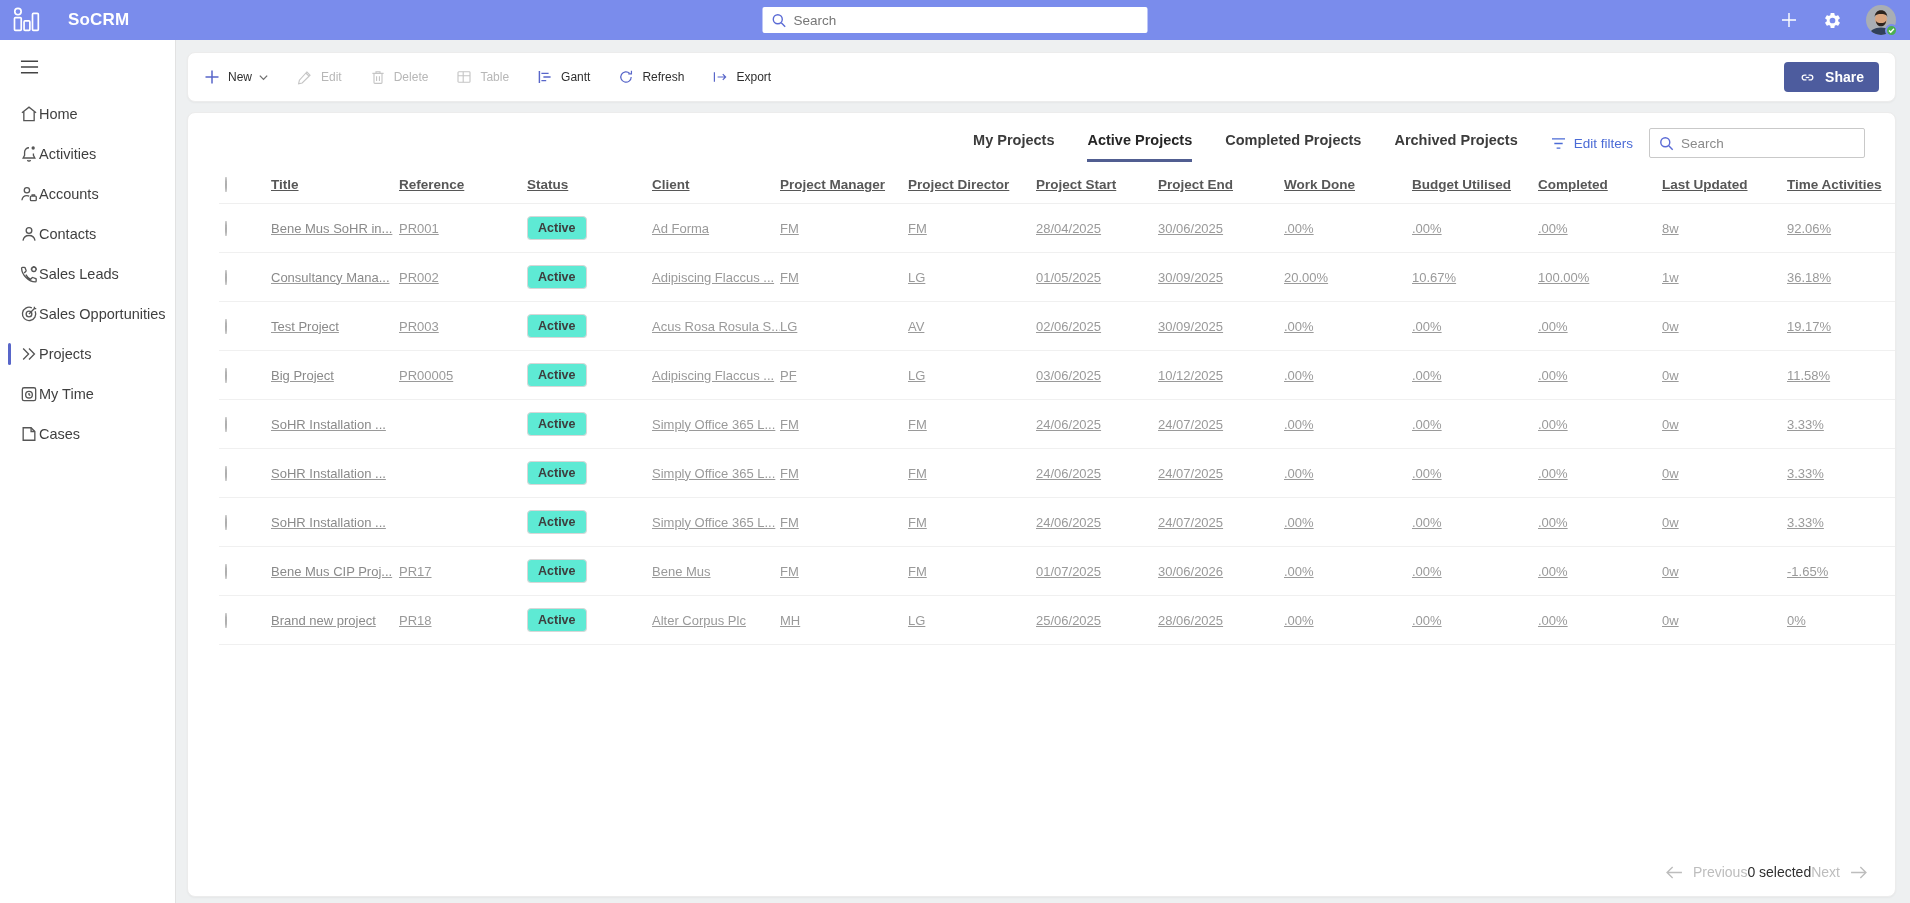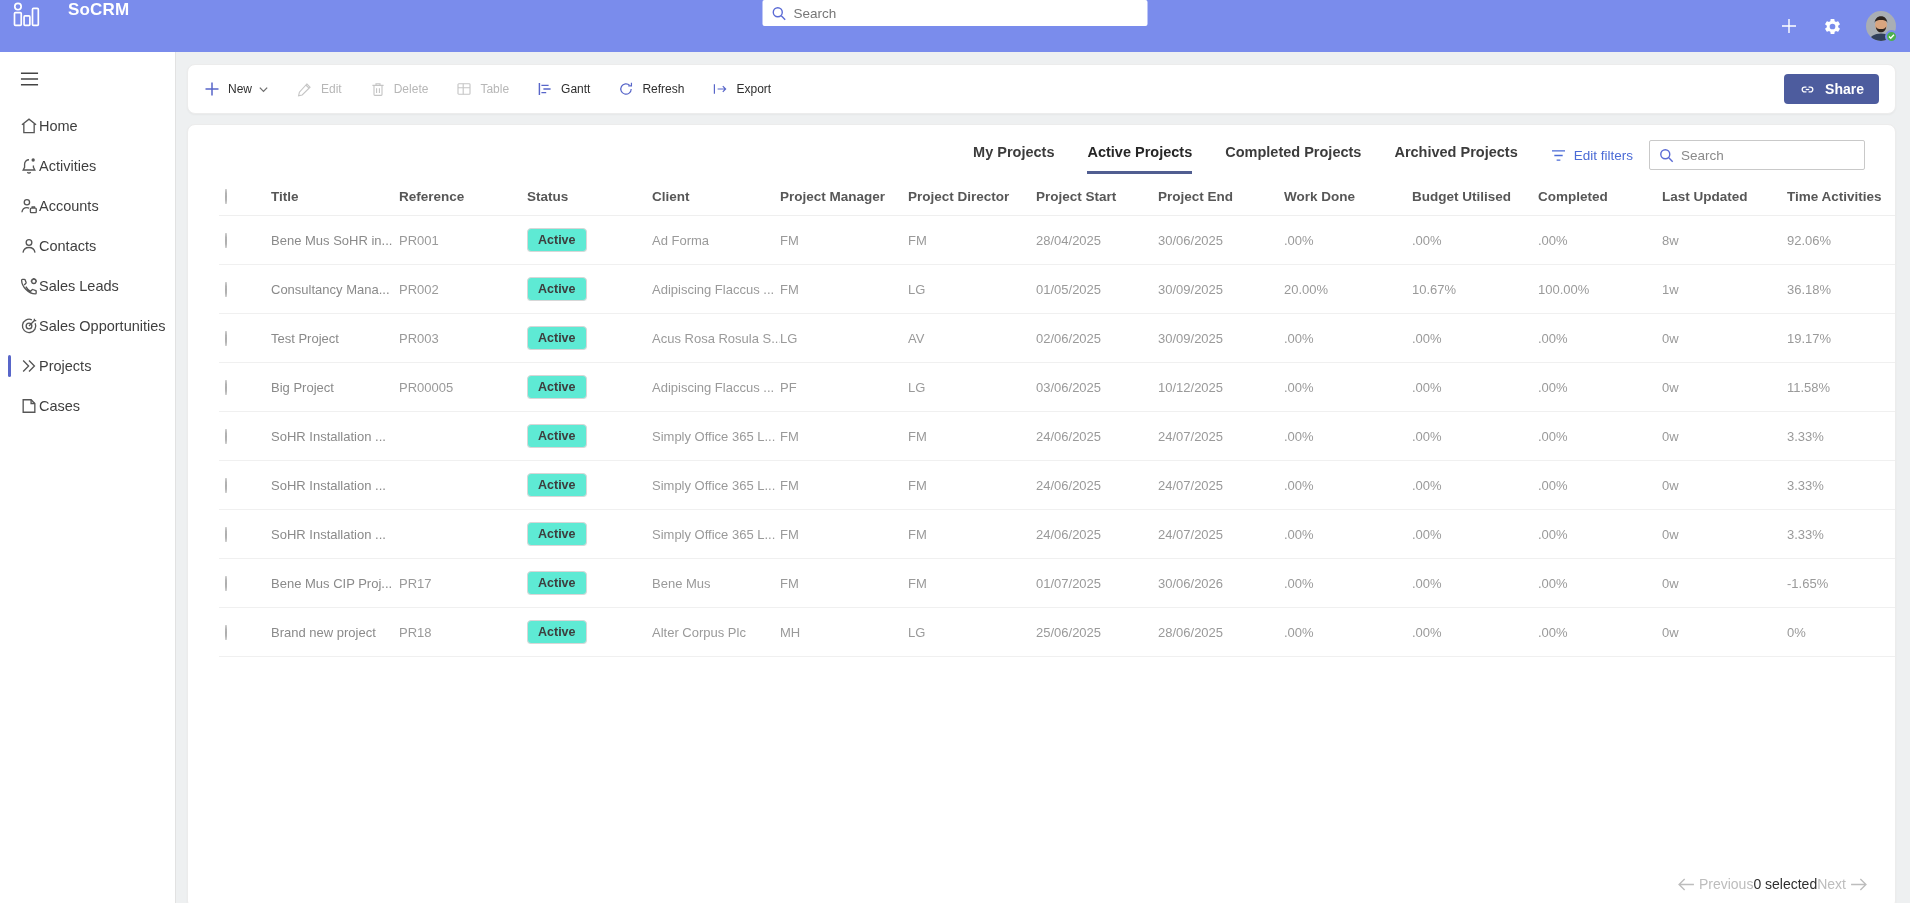--- a/index.html
+++ b/index.html
@@ -1,21 +1,21 @@
 <!DOCTYPE html>
 <html style="--topbar-bg: #7a8cec; --accent: #5866c9; --share-bg: #4d5c9e; --tab-underline: #515e91; --link: #4b6bd6; --status-green: #4cb04f;"><head>
 <meta charset="utf-8">
 <style>
   * { box-sizing: border-box; margin: 0; padding: 0; }
   html, body { width: 1910px; height: 903px; overflow: hidden; }
   body { font-family: "Liberation Sans", "DejaVu Sans", sans-serif; background: #eef0f1; }
   svg { display: block; }
 
   
-  .topbar { height: 52px; background: var(--topbar-bg, #7a8cec); display: flex; position: relative; }
+  .topbar { height: 40px; background: var(--topbar-bg, #7a8cec); display: flex; align-items: center; position: relative; }
   .logo-wrap { margin-left: 10px; }
   .app-name { color: #fff; font-size: 17px; font-weight: bold; margin-left: 28px; letter-spacing: .2px; }
   .topbar-search { position: absolute; left: 50%; transform: translateX(-50%); width: 385px; height: 26px;
     background: #fff; border-radius: 2px; display: flex; align-items: center; padding: 0 9px; gap: 7px; }
   .topbar-search input { border: none; outline: none; flex: 1; font-size: 13.5px; font-family: inherit; color: #333; background: transparent; }
   .topbar-search input::placeholder { color: #767676; }
   .topbar-right { margin-left: auto; display: flex; align-items: center; gap: 24px; padding-right: 14px; }
   .icon-btn { cursor: pointer; color: #fff; display: flex; align-items: center; }
   .avatar-wrap { position: relative; width: 30px; height: 30px; cursor: pointer; }
   .avatar-wrap .badge { position: absolute; right: -2px; bottom: -2px; width: 13px; height: 13px; border-radius: 50%;
@@ -54,33 +54,33 @@
   .filters { margin-left: auto; display: flex; align-items: center; gap: 16px; padding-bottom: 8px; }
   .edit-filters { display: flex; align-items: center; gap: 8px; color: var(--link, #4b6bd6); font-size: 13.5px; cursor: pointer; white-space: nowrap; }
   .grid-search { width: 216px; height: 30px; border: 1px solid #c9c9c9; border-radius: 2px; background: #fff;
     display: flex; align-items: center; gap: 7px; padding: 0 9px; }
   .grid-search input { border: none; outline: none; flex: 1; font-size: 13.5px; font-family: inherit; color: #333; }
   .grid-search input::placeholder { color: #8a8a8a; }
   .grid-search .sic, .topbar-search .sic { color: #5b6bd5; flex: none; }
 
   .grid-header, .grid-row { display: grid; padding-left: 6px; padding-right: 8px;
     grid-template-columns: 46px 128px 128px 125px 128px 128px 128px 122px 126px 128px 126px 124px 125px minmax(100px,1fr);
-    align-items: center; }
+    align-items: center; text-decoration: underline; }
   .grid-header { height: 38px; font-size: 13.5px; font-weight: 600; color: #575757; border-bottom: 1px solid #efefef; flex: none; }
   .grid-header > div, .grid-row > div { white-space: nowrap; overflow: hidden; }
   .grid-row { height: 49px; font-size: 13px; color: #9a9a9a; border-bottom: 1px solid #f0f0f0; cursor: pointer; }
   .grid-row [data-field="title"] { color: #8a8a8a; }
   .sel-circle { width: 18px; height: 18px; border: 1px solid #aeaeae; border-radius: 50%; cursor: pointer; }
   .status-pill { display: inline-block; padding: 4px 10px; background: #5eead4; border: 1px solid #d7d7d7;
     border-radius: 4px; box-shadow: 0 1px 1px rgba(0,0,0,.05); font-size: 12.5px; font-weight: 600; color: #3d3d3d; }
   .grid-spacer { flex: 1; }
 
   .grid-footer { height: 48px; flex: none; display: flex; align-items: center; justify-content: space-between;
     padding: 0 28px; font-size: 14px; }
-  .pager { display: flex; align-items: center; gap: 4px; color: #bdbdbd; cursor: pointer; }
+  .pager { display: flex; align-items: center; gap: 10px; color: #bdbdbd; cursor: pointer; }
   .sel-count { color: #2f2f2f; }
 </style>
 </head>
 <body>
 
 <header class="topbar">
   <span class="logo-wrap">
     <svg width="30" height="30" viewBox="0 0 32 32" fill="none" stroke="#fff" stroke-width="1.8">
       <circle cx="8.5" cy="7" r="3.4"></circle>
       <rect x="4.8" y="13.5" width="7.2" height="13.5" rx="1"></rect>
@@ -210,20 +210,30 @@
 
     <div class="nav-item active">
       <span class="nicon">
         <svg width="20" height="20" viewBox="0 0 24 24" fill="none" stroke="currentColor" stroke-width="1.6">
           <path d="M5 5.5l6.5 6.5L5 18.5M12 5.5 18.5 12 12 18.5"></path>
         </svg>
       </span>
       <span>Projects</span>
     </div>
 
+    <div class="nav-item">
+      <span class="nicon">
+        <svg width="20" height="20" viewBox="0 0 24 24" fill="none" stroke="currentColor" stroke-width="1.6">
+          <rect x="4" y="4.5" width="16" height="15.5" rx="2"></rect>
+            <circle cx="12" cy="12.8" r="4"></circle>
+            <path d="M12 10.8v2l1.6 1"></path>
+        </svg>
+      </span>
+      <span>My Time</span>
+    </div>
 
     <div class="nav-item">
       <span class="nicon">
         <svg width="20" height="20" viewBox="0 0 24 24" fill="none" stroke="currentColor" stroke-width="1.6">
           <path d="M5 4.5h9.5L19 9v10.5H5z"></path>
             <path d="M14.5 4.5V9H19"></path>
         </svg>
       </span>
       <span>Cases</span>
     </div>

